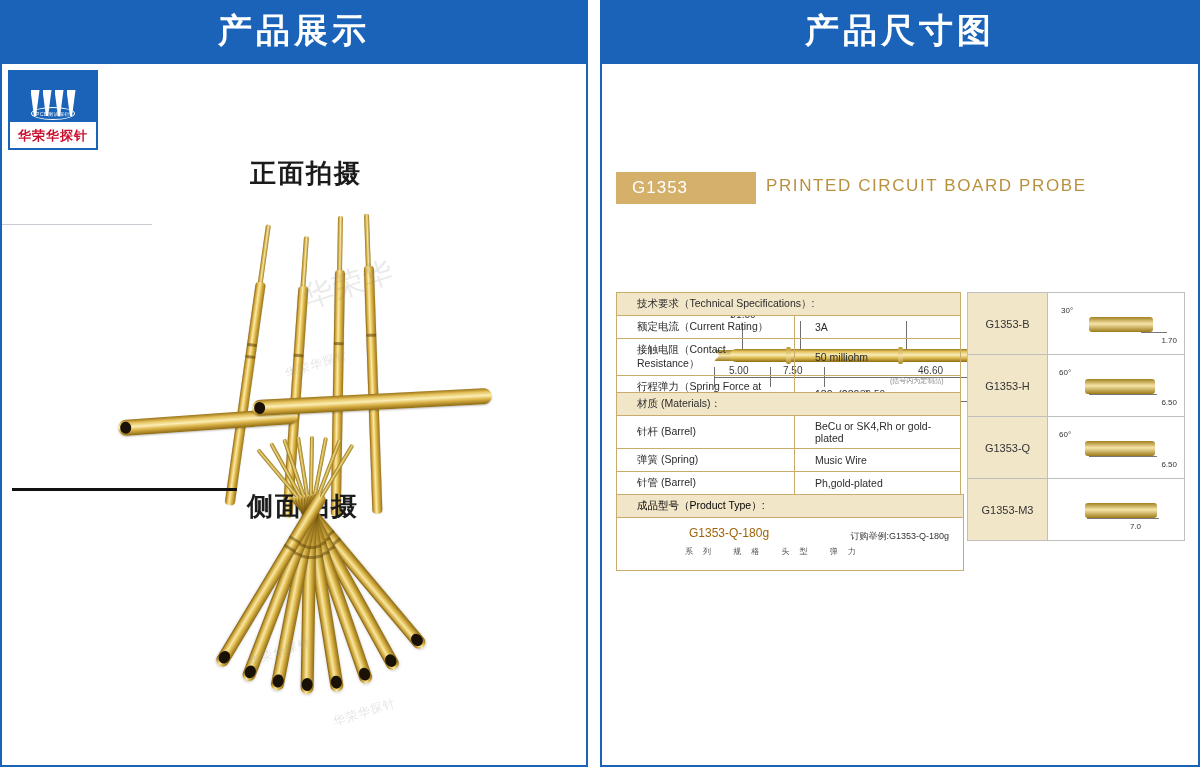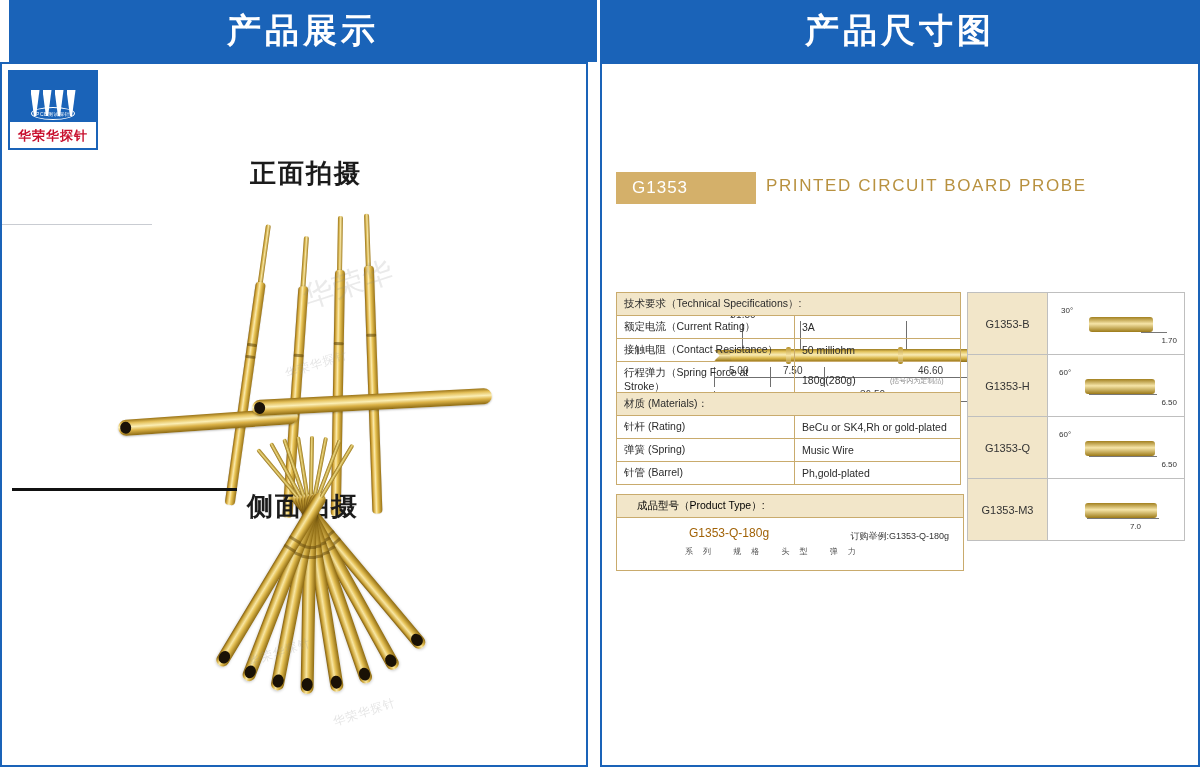--- a/index.html
+++ b/index.html
@@ -23,21 +23,21 @@
     height: 62px;
     background: #1a63b8;
     color: #ffffff;
     display: flex;
     align-items: center;
     justify-content: center;
     font-size: 34px;
     font-weight: bold;
     letter-spacing: 4px;
   }
-  .hdr-left  { left: 9px;   width: 588px; }
+  .hdr-left  { left: 0;   width: 588px; }
   .hdr-right { left: 600px; width: 600px; }
 
   
   .panel {
     position: absolute;
     top: 62px;
     border: 2px solid #1a63b8;
     background: #ffffff;
   }
   .panel-left  { left: 0;   width: 588px; height: 705px; }
@@ -250,21 +250,21 @@
   .dimline { position: absolute; height: 1px; background: #6f6f6f; }
   .tick { position: absolute; width: 1px; background: #6f6f6f; }
 
   
   .tbl {
     position: absolute;
     border-collapse: collapse;
     font-size: 10.5px;
     color: #2b2b2b;
   }
-  .tbl td { border: 1px solid #c9ab6d; padding: 4px 7px; }
+  .tbl td { border: 1px solid #c9ab6d; padding: 4px 20px; }
   .sec-head td {
     background: #f2e6c9;
     font-weight: normal;
   }
   .tbl .col1 { width: 178px; }
   .tbl .col2 { width: 166px; }
 
   .note {
     position: absolute;
     font-size: 7px;
@@ -517,21 +517,21 @@
     </tbody>
       </table>
     <div class="note" style="left:288px; top:312px; right:auto;">(括号内为定制品)</div>
 
     <table class="tbl" style="left:14px; top:328px;">
       <tbody>
           <tr class="sec-head">
         <td colspan="2">材质 (Materials)：</td>
       </tr>
       <tr>
-        <td class="col1">针杆 (Rating)</td>
+        <td class="col1">针杆 (Barrel)</td>
         <td class="col2">BeCu or SK4,Rh or gold-plated</td>
       </tr>
       <tr>
         <td class="col1">弹簧 (Spring)</td>
         <td class="col2">Music Wire</td>
       </tr>
       <tr>
         <td class="col1">针管 (Barrel)</td>
         <td class="col2">Ph,gold-plated</td>
       </tr>

